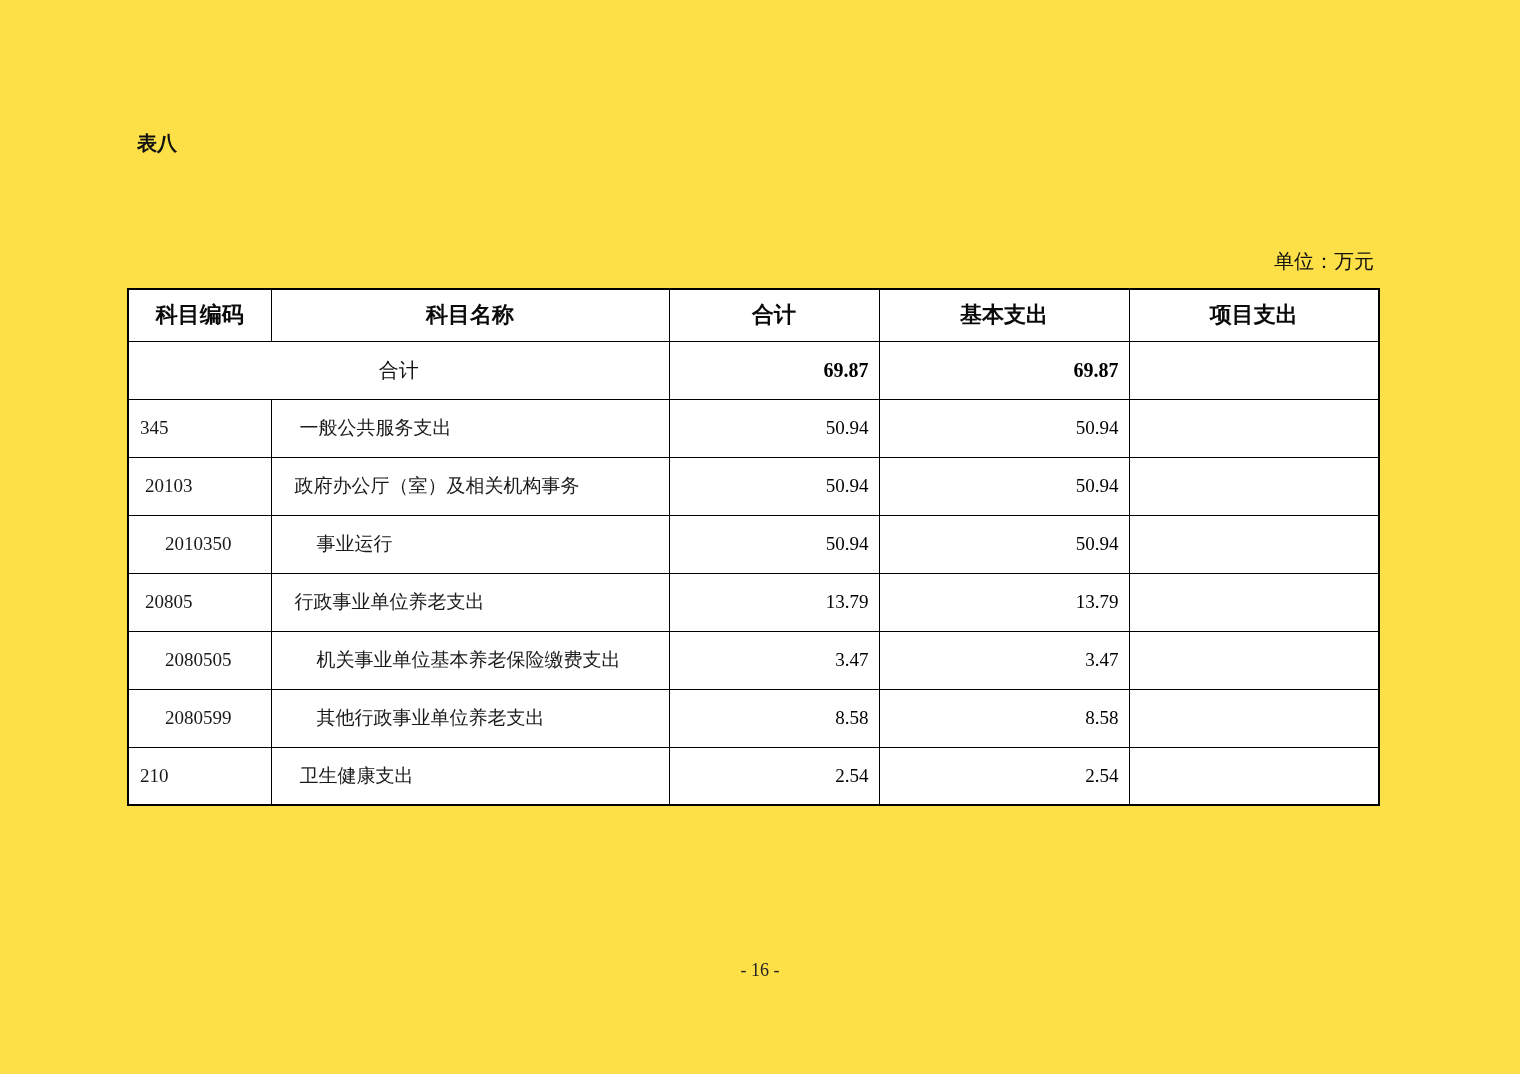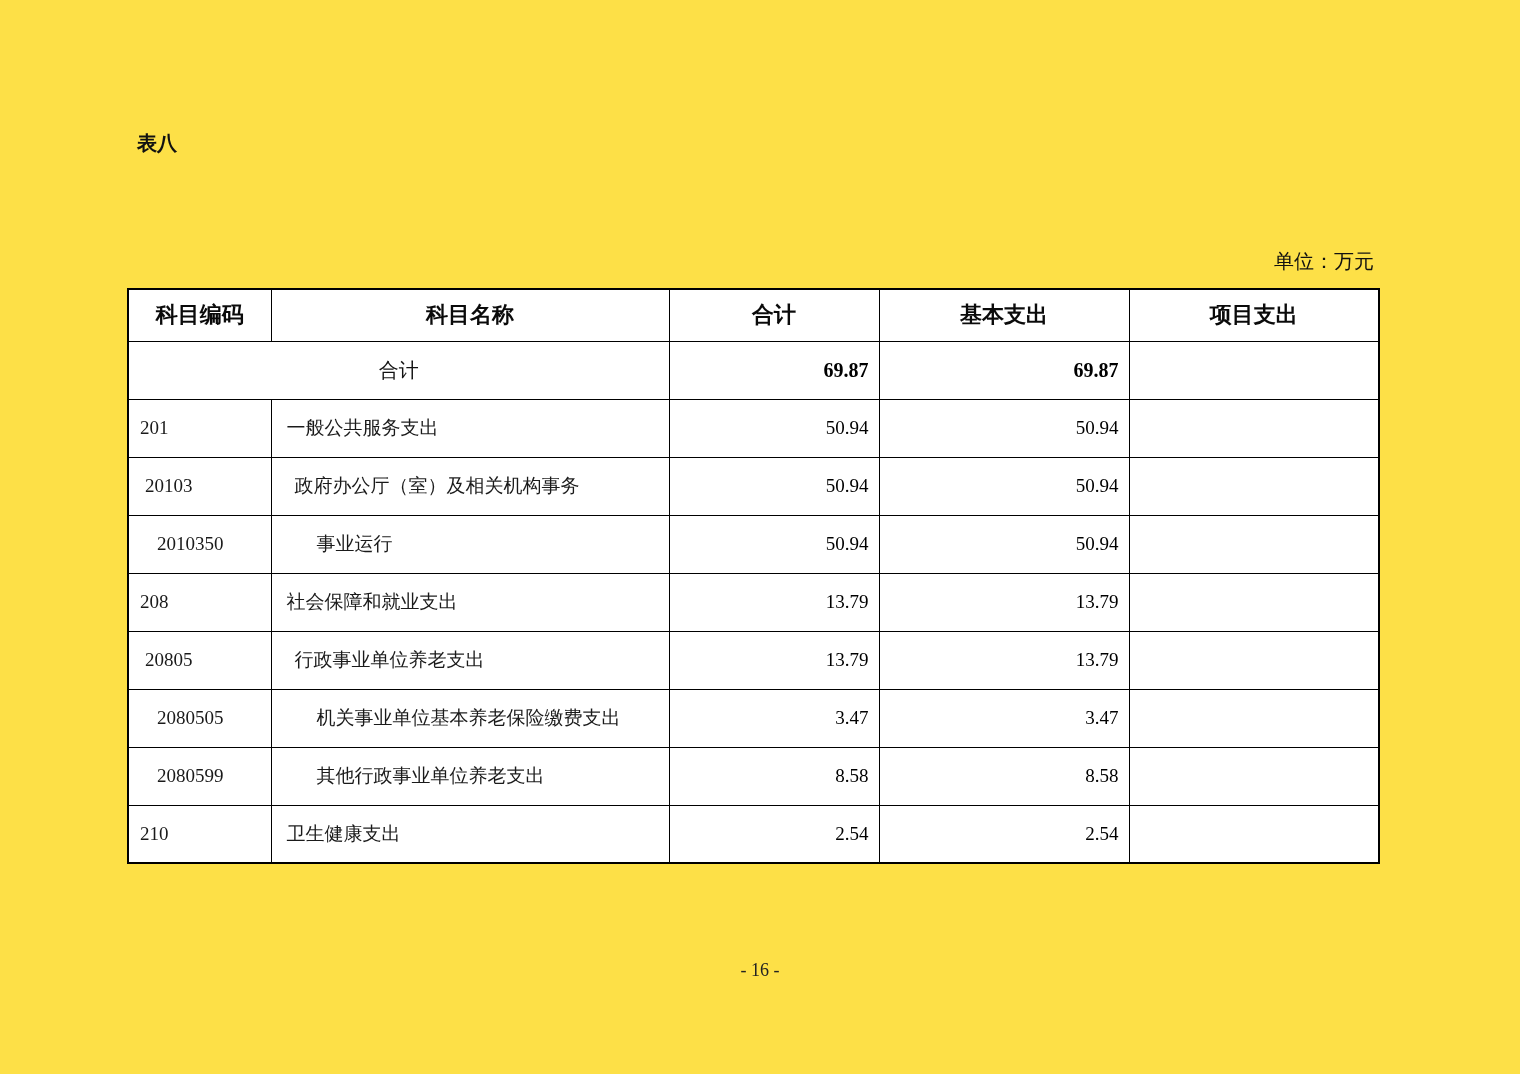--- a/index.html
+++ b/index.html
@@ -95,22 +95,22 @@
   }
   tr.total-row td.total-name {
     text-align: center;
     font-size: 20px;
     color: #111111;
   }
   tr.total-row td.num { font-weight: bold; font-size: 20px; padding-left: 14px; }
   
   tr.level-1 td.code { padding-left: 11px; }
   tr.level-2 td.code { padding-left: 16px; }
-  tr.level-3 td.code { padding-left: 28px; }
-  tr.level-1 td.name { padding-left: 15px; margin-left: 36px; }
+  tr.level-3 td.code { padding-left: 36px; }
+  tr.level-1 td.name { padding-left: 28px; margin-left: 36px; }
   tr.level-2 td.name { padding-left: 23px; }
   tr.level-3 td.name { padding-left: 45px; }
   .page-number {
     position: absolute;
     left: 0;
     top: 960px;
     width: 100%;
     text-align: center;
     font-size: 18px;
     font-family: "Liberation Serif", "DejaVu Serif", serif;
@@ -146,45 +146,38 @@
     </thead>
     <tbody>
       <tr class="total-row">
         <td class="total-name" colspan="2">合计</td>
         <td class="num">69.87</td>
         <td class="num">69.87</td>
         <td class="num"></td>
       </tr>
 
       <tr class="level-1">
-        <td class="code">201</td>
+        <td class="code">345</td>
         <td class="name">一般公共服务支出</td>
         <td class="num">50.94</td>
         <td class="num">50.94</td>
         <td class="num"></td>
       </tr>
       <tr class="level-2">
         <td class="code">20103</td>
         <td class="name">政府办公厅（室）及相关机构事务</td>
         <td class="num">50.94</td>
         <td class="num">50.94</td>
         <td class="num"></td>
       </tr>
       <tr class="level-3">
         <td class="code">2010350</td>
         <td class="name">事业运行</td>
         <td class="num">50.94</td>
         <td class="num">50.94</td>
-        <td class="num"></td>
-      </tr>
-      <tr class="level-1">
-        <td class="code">208</td>
-        <td class="name">社会保障和就业支出</td>
-        <td class="num">13.79</td>
-        <td class="num">13.79</td>
         <td class="num"></td>
       </tr>
       <tr class="level-2">
         <td class="code">20805</td>
         <td class="name">行政事业单位养老支出</td>
         <td class="num">13.79</td>
         <td class="num">13.79</td>
         <td class="num"></td>
       </tr>
       <tr class="level-3">

